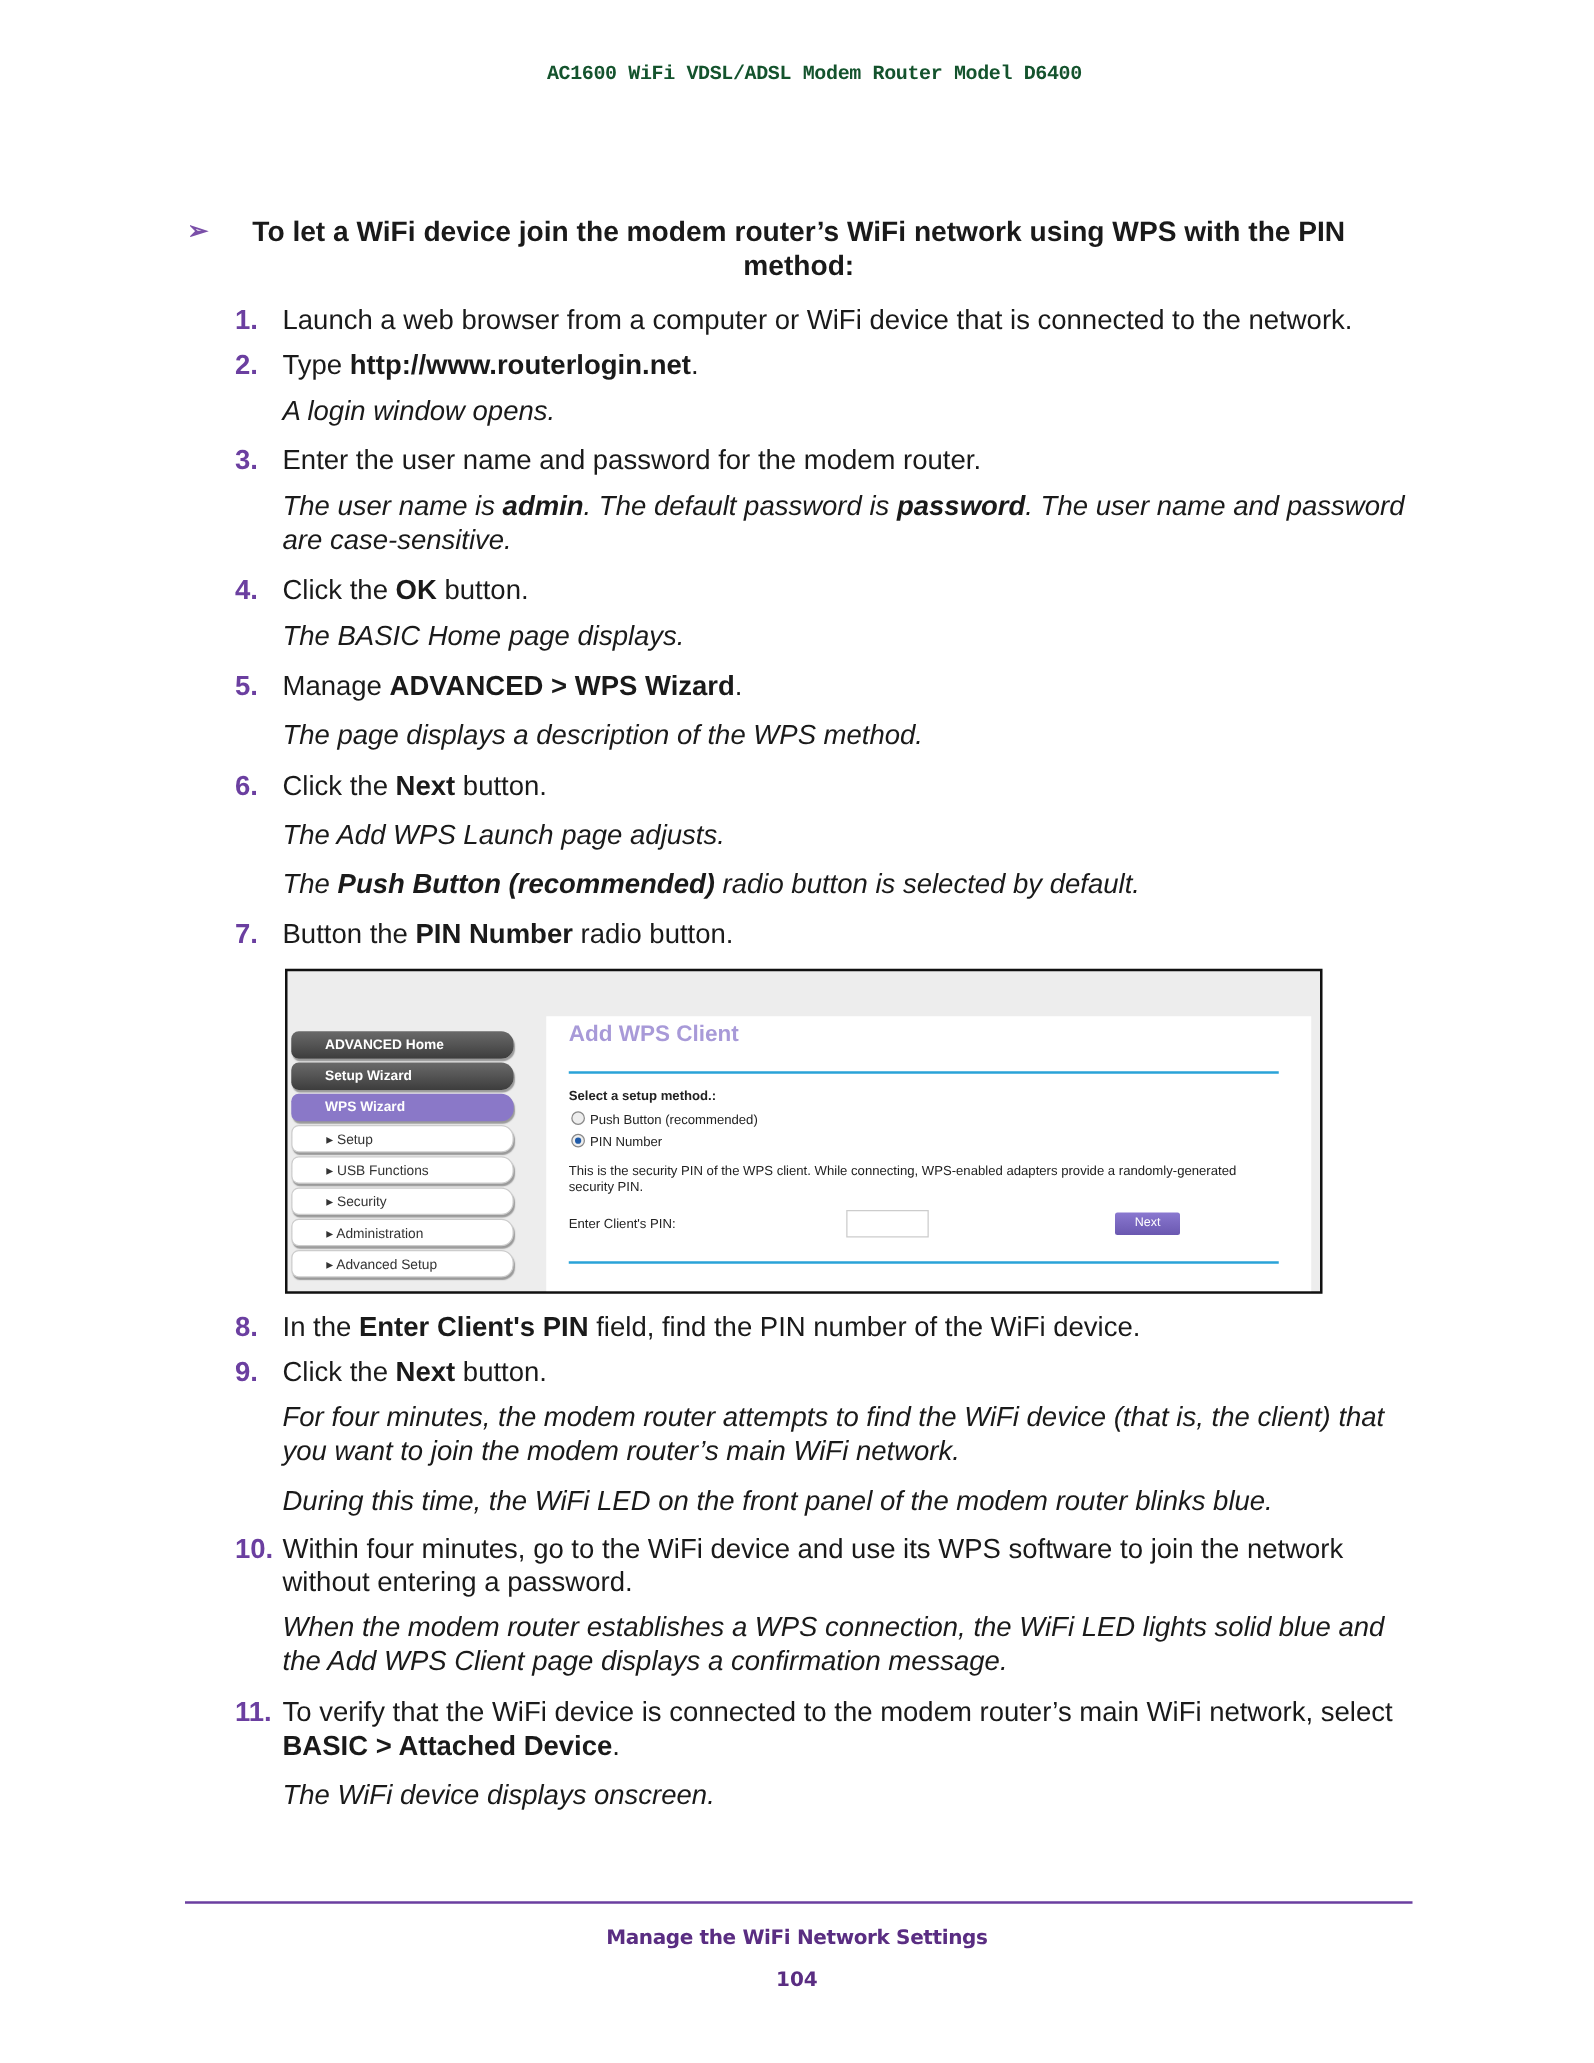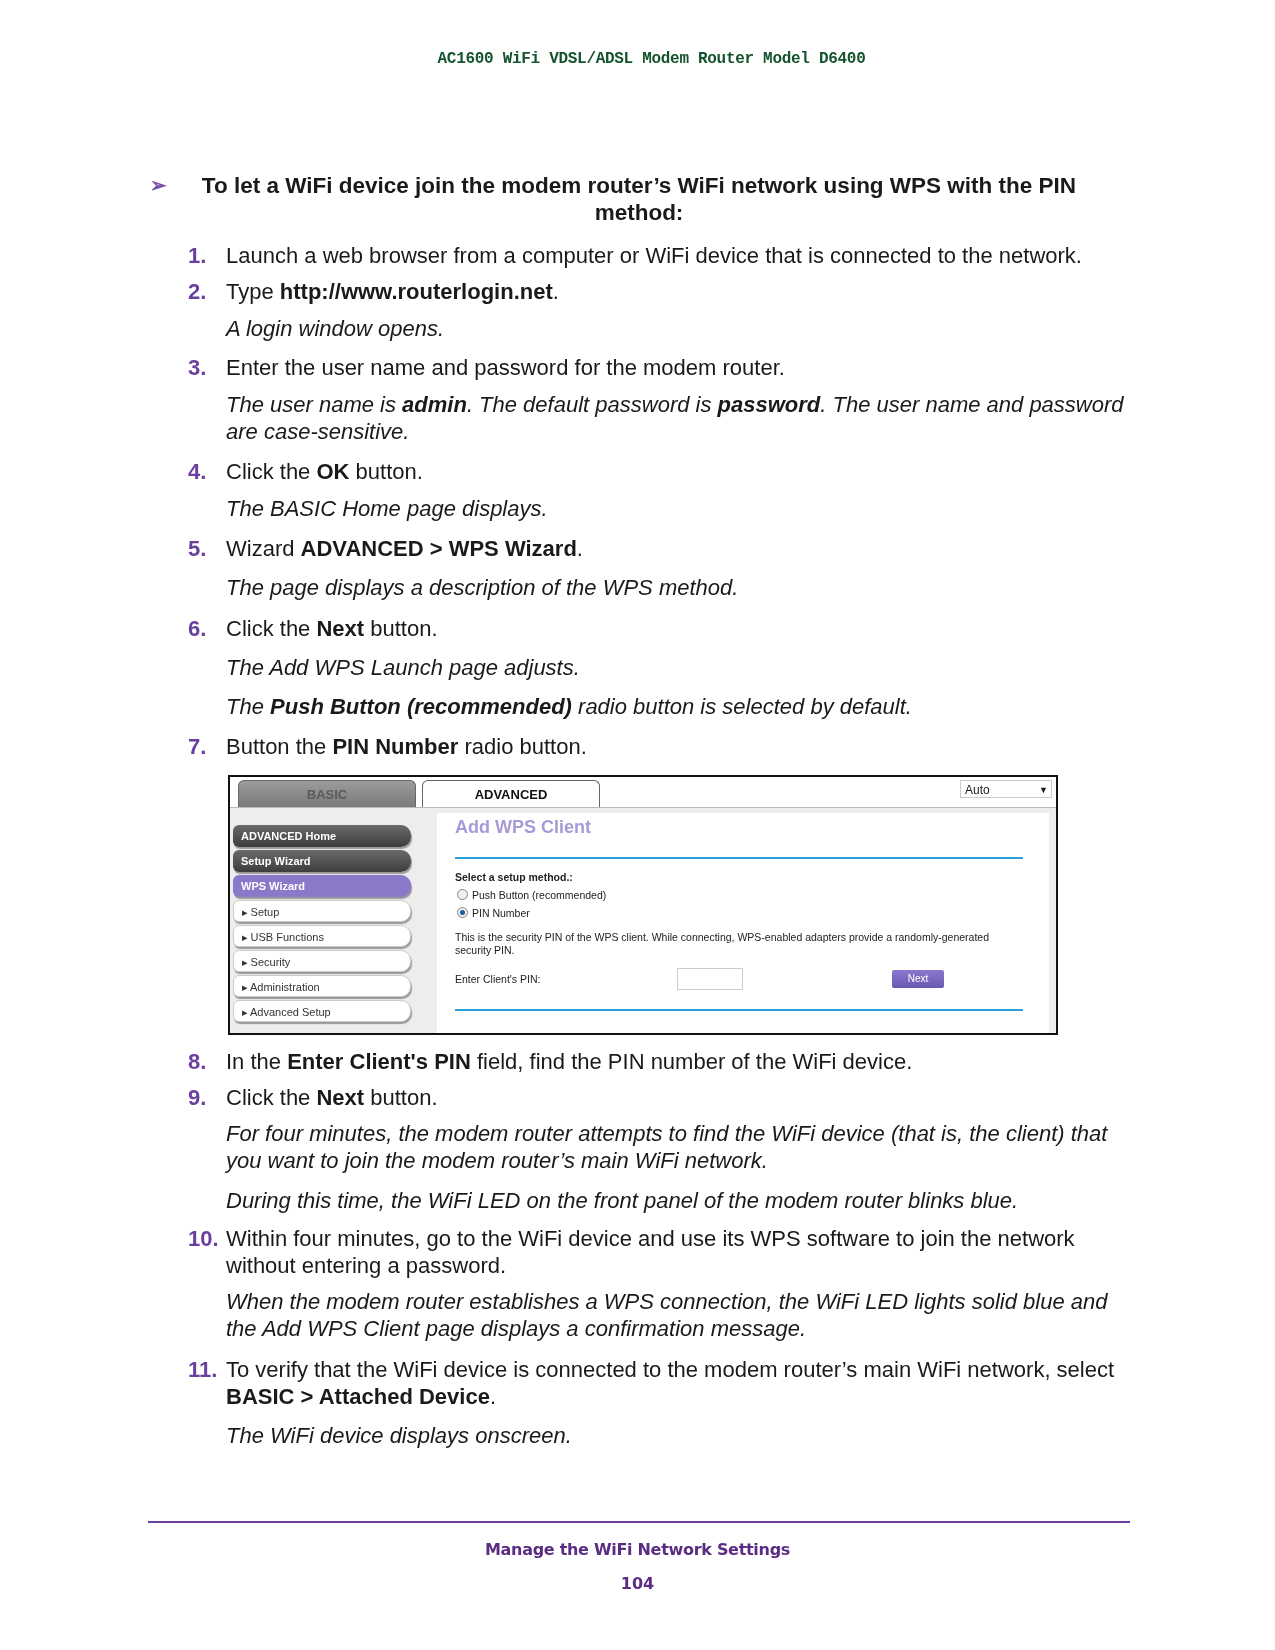--- a/index.html
+++ b/index.html
@@ -18,21 +18,21 @@
 
   
   .shot { position: absolute; left: 228px; top: 775px; width: 830px; height: 260px; border: 2px solid #111; background: #ededed; overflow: hidden; box-sizing: border-box; }
   .shot .topbar { position: absolute; left: 0; top: 0; width: 100%; height: 30px; background: #fff; border-bottom: 1px solid #bbb; }
   .shot .tab { position: absolute; top: 3px; height: 27px; border: 1px solid #666; border-bottom: none; border-radius: 6px 6px 0 0; font-weight: bold; font-size: 13px; text-align: center; line-height: 27px; box-sizing: border-box; }
   .shot .tab-basic { left: 8px; width: 178px; background: linear-gradient(#9b9b9b, #7b7b7b); color: #5a5a5a; }
   .shot .tab-adv { left: 192px; width: 178px; background: #fff; color: #111; }
   .shot .select { position: absolute; right: 4px; top: 3px; width: 92px; height: 18px; border: 1px solid #ccc; background: #fff; font-size: 12px; line-height: 18px; padding-left: 4px; box-sizing: border-box; }
   .shot .select .caret { position: absolute; right: 3px; top: 0; font-size: 9px; }
   .shot .menu { position: absolute; left: 3px; top: 48px; width: 178px; }
-  .shot .mi { height: 22px; margin-bottom: 3px; border-radius: 6px 10px 10px 6px; font-size: 11px; font-weight: bold; line-height: 22px; padding-left: 8px; box-sizing: border-box; box-shadow: 1px 2px 1px #999; }
+  .shot .mi { height: 22px; margin-bottom: 3px; border-radius: 6px 10px 10px 6px; font-size: 11px; font-weight: bold; line-height: 22px; padding-left: 27px; box-sizing: border-box; box-shadow: 1px 2px 1px #999; }
   .shot .mi.dark { background: linear-gradient(#6a6a6a, #3d3d3d); color: #fff; }
   .shot .mi.active { background: #8a78c8; color: #fff; }
   .shot .mi.light { background: #fff; color: #333; font-weight: normal; border: 1px solid #ccc; }
   .shot .content { position: absolute; left: 207px; top: 36px; width: 612px; height: 220px; background: #fff; }
   .shot .ctitle { position: absolute; left: 18px; top: 4px; font-size: 18px; font-weight: bold; color: #a89ad8; }
   .shot .rule { position: absolute; left: 18px; width: 568px; height: 2px; background: #2aa3d8; }
   .shot .small { position: absolute; font-size: 10.5px; color: #222; }
   .shot .radio { display: inline-block; width: 9px; height: 9px; border: 1px solid #888; border-radius: 50%; background: #eee; vertical-align: -1px; margin-right: 4px; position: relative; }
   .shot .radio.on::after { content: ""; position: absolute; left: 2px; top: 2px; width: 5px; height: 5px; border-radius: 50%; background: #1e5aa8; }
   .shot .pin-input { position: absolute; left: 240px; top: 155px; width: 60px; height: 18px; border: 1px solid #ccc; background: #fff; }
@@ -70,45 +70,37 @@
 <div class="para" style="top:391px"><span>The user name is </span><b>admin</b><span>. The default password is </span><b>password</b><span>. The user name and password are case-sensitive.</span></div>
 
 <div class="step" style="top:458px">
   <span class="num">4.</span>
   <span class="txt"><span>Click the </span><b>OK</b><span> button.</span></span>
 </div>
 <div class="para" style="top:495px">The BASIC Home page displays.</div>
 
 <div class="step" style="top:535px">
   <span class="num">5.</span>
-  <span class="txt"><span>Wizard </span><b>ADVANCED &gt; WPS Wizard</b><span>.</span></span>
+  <span class="txt"><span>Manage </span><b>ADVANCED &gt; WPS Wizard</b><span>.</span></span>
 </div>
 <div class="para" style="top:574px">The page displays a description of the WPS method.</div>
 
 <div class="step" style="top:615px">
   <span class="num">6.</span>
   <span class="txt"><span>Click the </span><b>Next</b><span> button.</span></span>
 </div>
 <div class="para" style="top:654px">The Add WPS Launch page adjusts.</div>
 <div class="para" style="top:693px"><span>The </span><b>Push Button (recommended)</b><span> radio button is selected by default.</span></div>
 
 <div class="step" style="top:733px">
   <span class="num">7.</span>
   <span class="txt"><span>Button the </span><b>PIN Number</b><span> radio button.</span></span>
 </div>
 
 <div class="shot">
-  <div class="topbar">
-    <div class="tab tab-basic">BASIC</div>
-    <div class="tab tab-adv">ADVANCED</div>
-    <div class="select">
-      <span>Auto</span>
-      <span class="caret">▼</span>
-    </div>
-  </div>
   <div class="menu">
     <div class="mi dark">ADVANCED Home</div>
     <div class="mi dark">Setup Wizard</div>
     <div class="mi active">WPS Wizard</div>
     <div class="mi light">▸ Setup</div>
     <div class="mi light">▸ USB Functions</div>
     <div class="mi light">▸ Security</div>
     <div class="mi light">▸ Administration</div>
     <div class="mi light">▸ Advanced Setup</div>
   </div>

